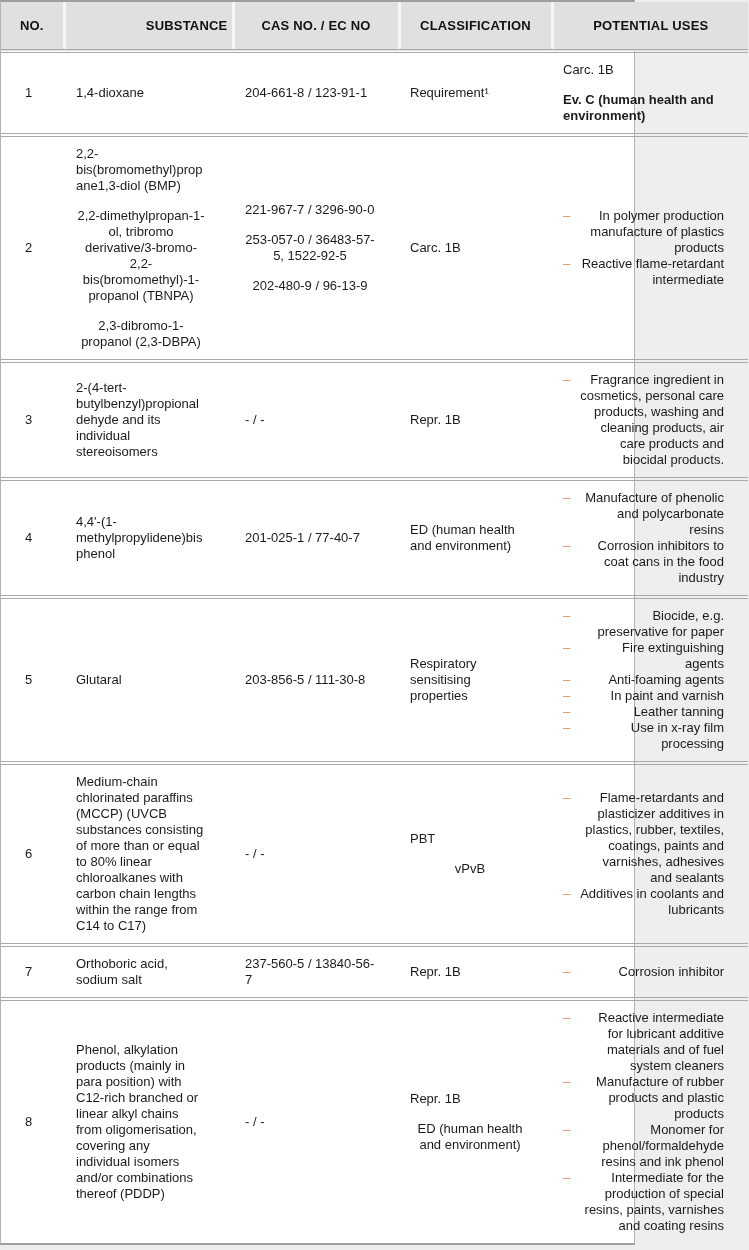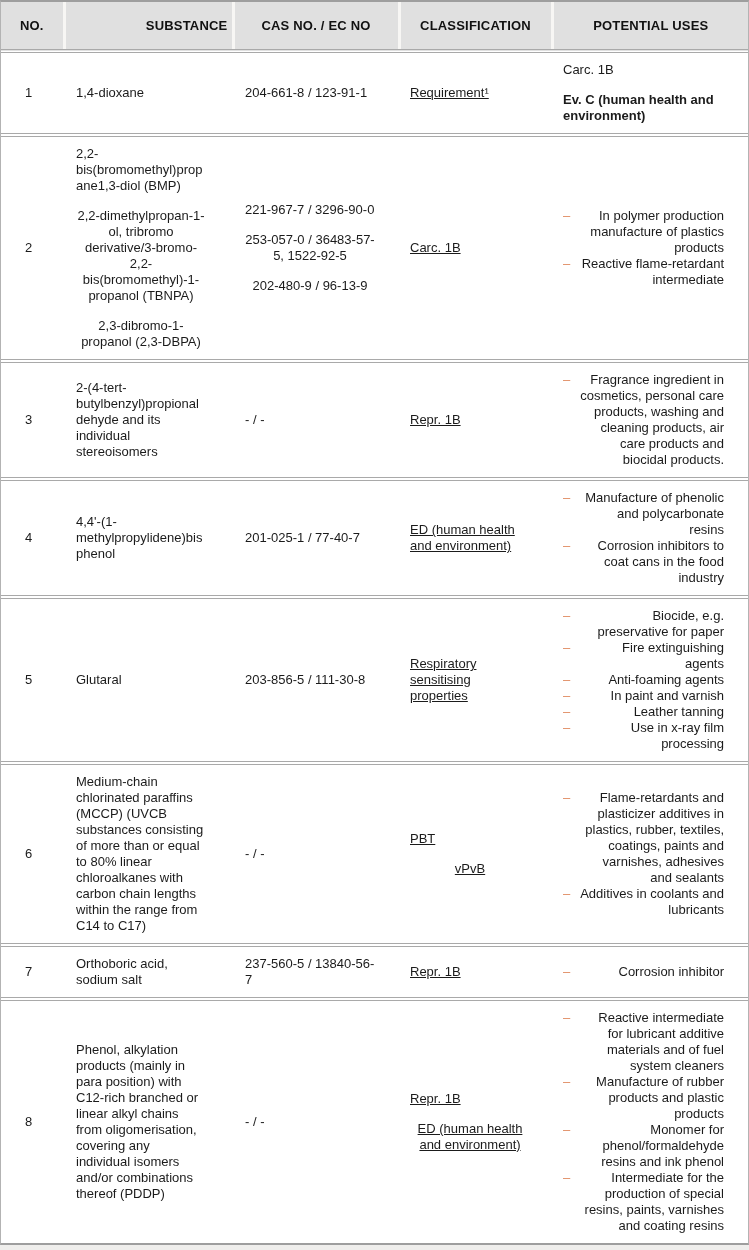--- a/index.html
+++ b/index.html
@@ -4,21 +4,21 @@
 <style>
   html, body {
     margin: 0;
     padding: 0;
     background: #efeeec;
     font-family: "Liberation Sans", sans-serif;
     font-size: 13px;
     color: #1b1b1b;
   }
   .table-wrap {
-    width: 749px;
+    width: 635px;
     box-sizing: border-box;
     border-top: 2px solid #9e9e9e;
     border-bottom: 2px solid #9e9e9e;
     border-left: 1px solid #b3b3b3;
     border-right: 1px solid #b3b3b3;
     background: #ffffff;
   }
   table {
     border-collapse: collapse;
     table-layout: fixed;
@@ -39,21 +39,21 @@
   thead th.c-sub { text-align: right; padding-left: 12px; }
   tbody tr { border-top: 4px double #a9a9a9; }
   tbody td {
     vertical-align: middle;
     padding: 9px 6px;
     line-height: 16px;
   }
   td.c-no    { padding-left: 24px; }
   td.c-sub   { padding: 9px 27px 9px 12px; overflow-wrap: break-word; word-wrap: break-word; }
   td.c-cas   { padding: 9px 24px 9px 12px; overflow-wrap: break-word; word-wrap: break-word; }
-  td.c-class { padding: 9px 22px 9px 11px; text-decoration: underline; }
+  td.c-class { padding: 9px 22px 9px 11px; }
   td.c-uses  { padding: 9px 8px 9px 11px; }
   .para + .para { margin-top: 14px; text-align: center; }
   .tpara { padding-right: 18px; }
   .tpara + .tpara { margin-top: 14px; font-weight: bold; }
   .bullet { display: flex; align-items: flex-start; }
   .bullet .dash {
     flex: 0 0 17px;
     width: 17px;
     color: var(--dash-color, #e08a5f);
   }

